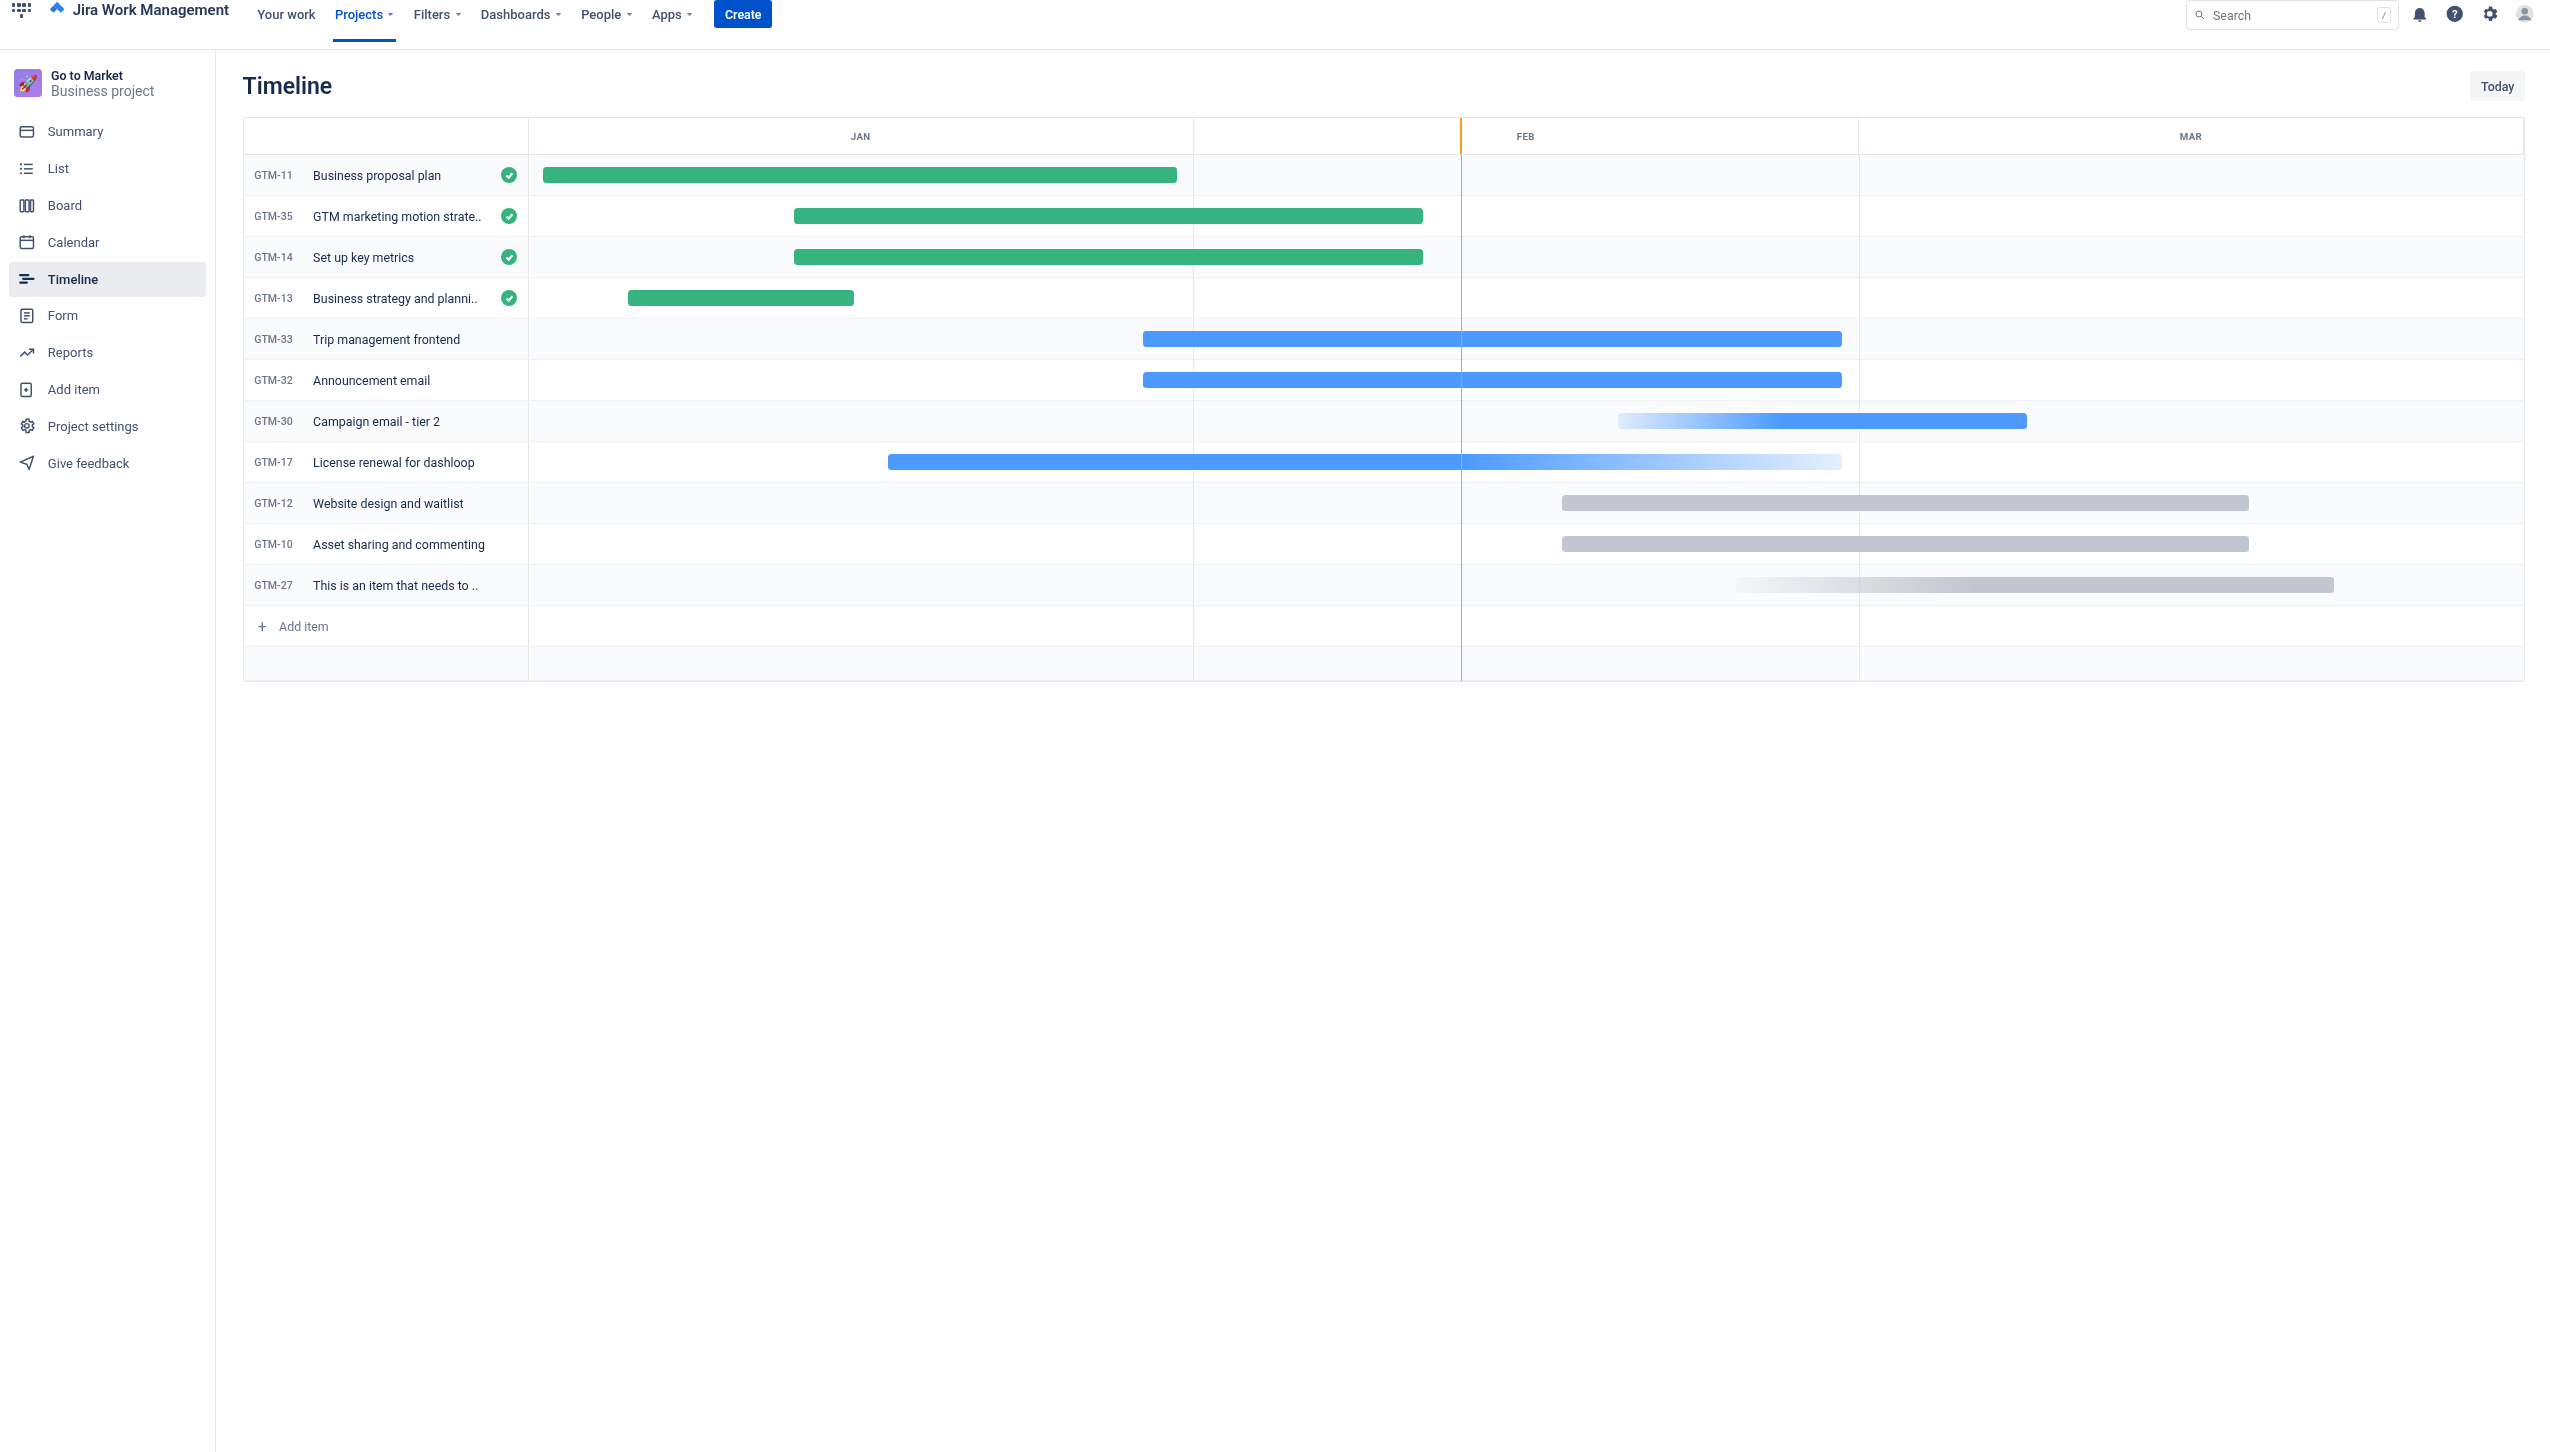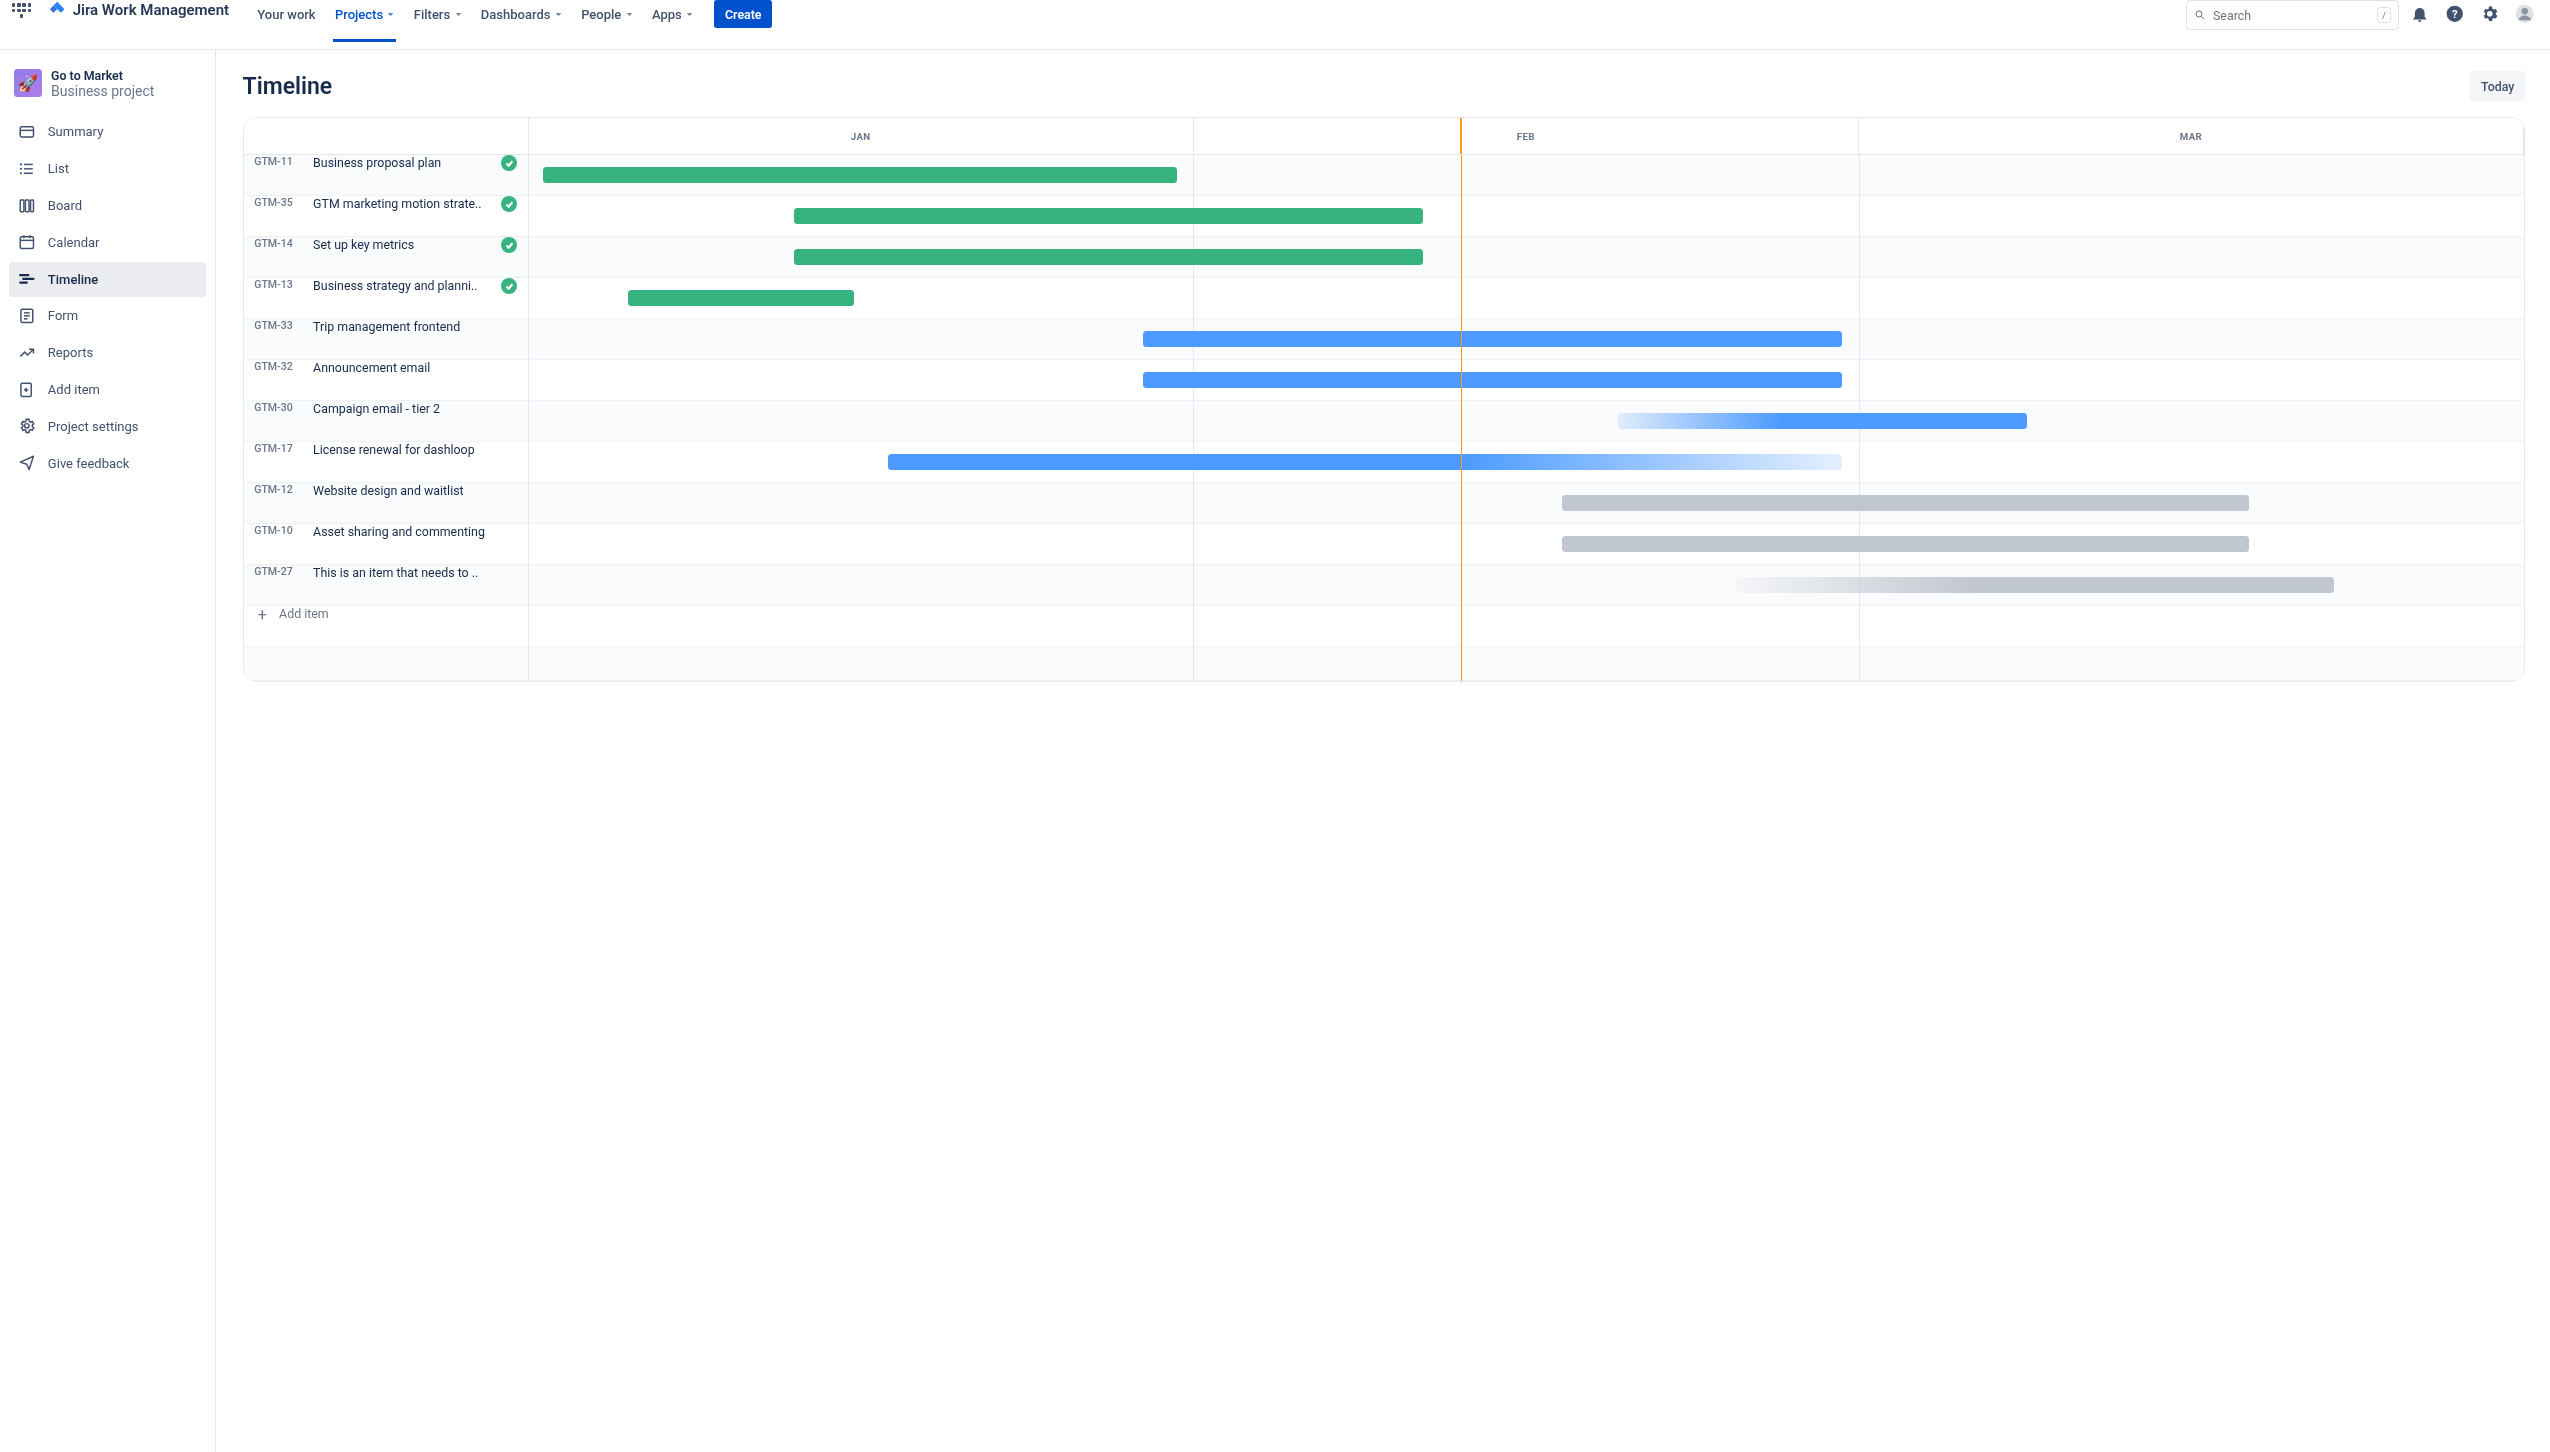--- a/index.html
+++ b/index.html
@@ -34,30 +34,30 @@
 .side-list{display:flex;flex-direction:column;gap:1.8px;margin-top:3.5px}
 .side-item{display:flex;align-items:center;gap:12.4px;height:35px;padding:0 8.9px;border-radius:3.5px;color:#42526E;cursor:pointer;font-size:13px}
 .side-item.active{background:#EBECF0;color:#172B4D;font-weight:500}
 .side-item svg{width:17.7px;height:17.7px;flex-shrink:0}
 
 .main{flex:1;padding:21px 25px 0 26.6px;overflow:auto}
 .page-head{display:flex;align-items:center;justify-content:space-between;margin-bottom:16px}
 .page-title{font-size:23px;font-weight:600;color:#172B4D}
 .today-btn{background:#F4F5F7;border:none;border-radius:2.7px;height:30px;padding:0 10.6px;font-weight:500;color:#42526E;font-size:12.4px;cursor:pointer}
 
-.tl{border:0.9px solid #e5e7ec;border-radius:14px;overflow:hidden;position:relative}
+.tl{border:0.9px solid #e5e7ec;border-radius:2px;overflow:hidden;position:relative}
 .tl-head-row{display:flex;height:37px;border-bottom:0.9px solid #e5e7ec;background:#fff}
 .tl-left-head{width:285px;flex-shrink:0;border-right:0.9px solid #e5e7ec}
 .tl-months{flex:1;display:flex;position:relative}
 .month{flex:1;display:flex;align-items:center;justify-content:center;font-size:9.7px;font-weight:700;color:#6B778C;letter-spacing:0.4px;border-right:0.9px solid #e5e7ec}
 .month:last-child{border-right:none}
 .tl-body{position:relative}
 .tl-row{display:flex;height:41px;border-bottom:0.9px solid #f0f1f4}
 .tl-row:nth-child(even){background:#FAFBFC}
-.tl-row-left{width:285px;flex-shrink:0;border-right:0.9px solid #e5e7ec;display:flex;align-items:flex-start;padding:0 10.6px;gap:8.9px}
+.tl-row-left{width:285px;flex-shrink:0;border-right:0.9px solid #e5e7ec;display:flex;align-items:center;padding:0 10.6px;gap:8.9px}
 .key{font-size:10.6px;color:#6B778C;font-weight:500;width:50px;flex-shrink:0}
 .summary{font-size:12.4px;color:#172B4D;flex:1;white-space:nowrap;overflow:hidden;text-overflow:ellipsis}
 .check{width:16px;height:16px;border-radius:50%;background:#36B37E;display:flex;align-items:center;justify-content:center;flex-shrink:0}
 .check svg{width:8.9px;height:8.9px;stroke:#fff;stroke-width:3;fill:none}
 .tl-row-right{flex:1;position:relative}
 .bar{position:absolute;top:12.4px;height:16px;border-radius:3.5px}
 .green{background:#36B37E}
 .blue{background:#4C9AFF}
 .grey{background:#C1C7D0}
 .fade-left{background:linear-gradient(90deg,rgba(76,154,255,.15),#4C9AFF 40%)}

